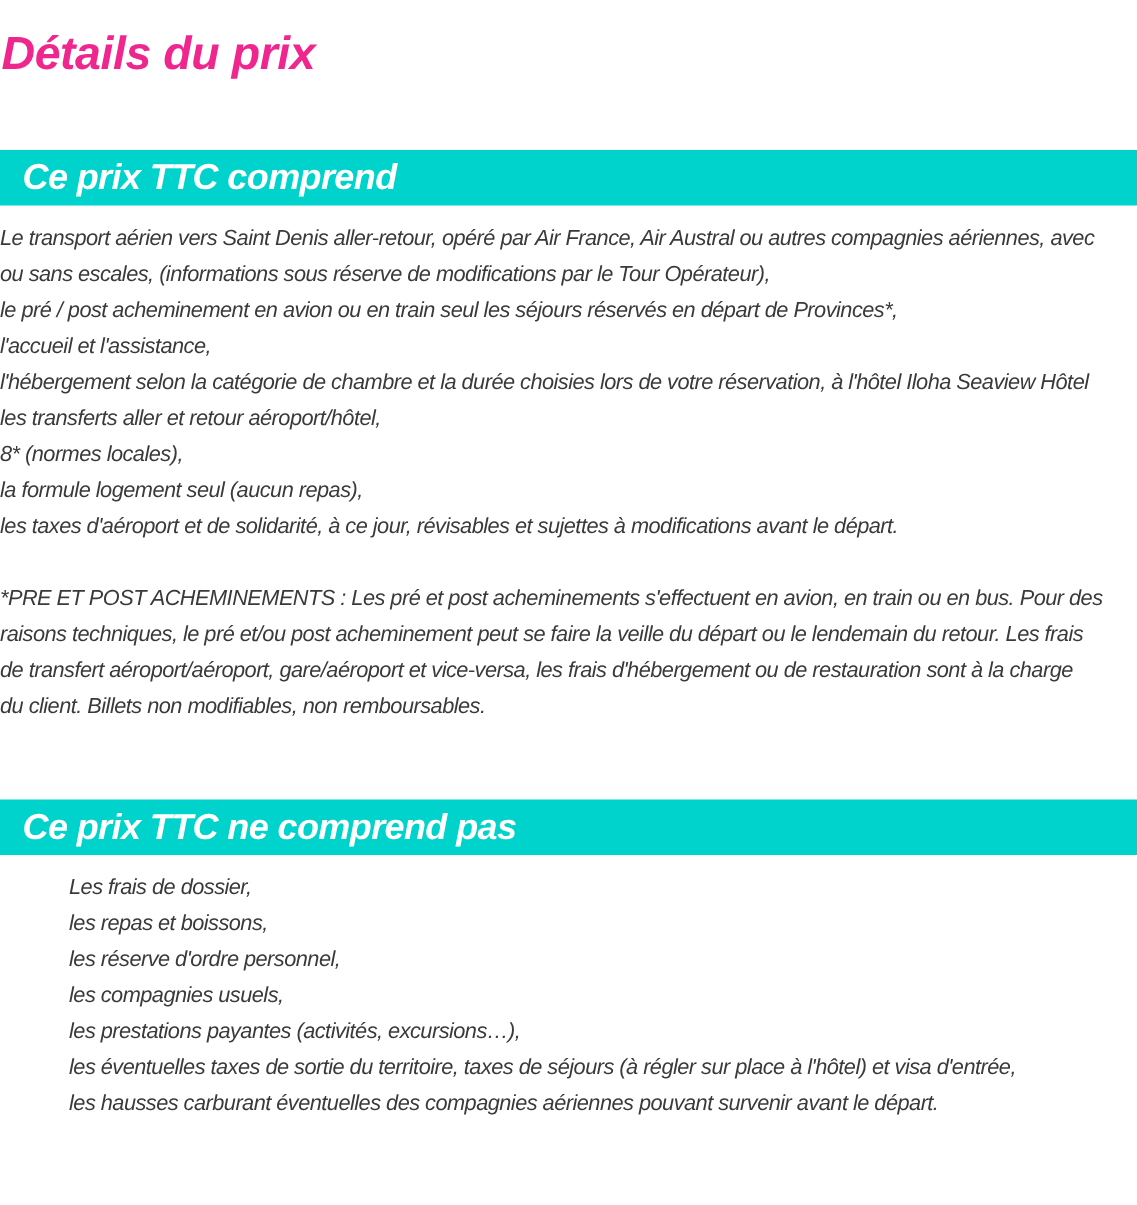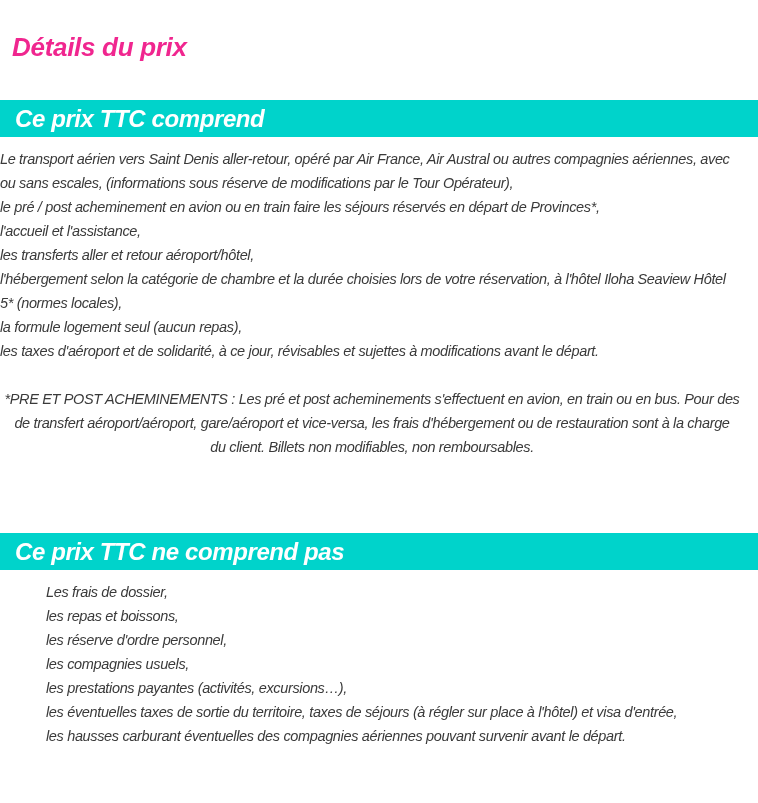--- a/index.html
+++ b/index.html
@@ -12,22 +12,22 @@
       height: 803px;
       overflow: hidden;
       font-family: "Liberation Sans", "DejaVu Sans", sans-serif;
       color: #3a3a3a;
       position: relative;
     }
     .page-title {
       position: absolute;
       left: 0;
       top: 20px;
-      margin: 12px;
-      font-size: 26px;
+      margin: 1px;
+      font-size: 31px;
       font-weight: bold;
       font-style: italic;
       color: #f0268f;
       letter-spacing: -0.3px;
       line-height: 30px;
     }
     .section-header {
       position: absolute;
       left: 0;
       width: 758px;
@@ -56,46 +56,47 @@
       font-style: italic;
       line-height: 24px;
       color: #3a3a3a;
       letter-spacing: -0.35px;
     }
     .text-block .line {
       display: block;
       white-space: nowrap;
     }
     #includes-list { top: 147px; }
-    #includes-note { top: 387px; text-align: center; }
+    #includes-note { top: 387px; }
     #excludes-list { top: 580px; padding-left: 46px; }
   </style>
 </head>
 <body>
 
 <h1 class="page-title">Détails du prix</h1>
 
 <div class="section-header" id="header-includes">
   <h2>Ce prix TTC comprend</h2>
 </div>
 
 <div class="text-block" id="includes-list">
   <span class="line">Le transport aérien vers Saint Denis aller-retour, opéré par Air France, Air Austral ou autres compagnies aériennes, avec</span>
   <span class="line">ou sans escales, (informations sous réserve de modifications par le Tour Opérateur),</span>
-  <span class="line">le pré / post acheminement en avion ou en train faire les séjours réservés en départ de Provinces*,</span>
+  <span class="line">le pré / post acheminement en avion ou en train seul les séjours réservés en départ de Provinces*,</span>
   <span class="line">l'accueil et l'assistance,</span>
+  <span class="line">l'hébergement selon la catégorie de chambre et la durée choisies lors de votre réservation, à l'hôtel Iloha Seaview Hôtel</span>
   <span class="line">les transferts aller et retour aéroport/hôtel,</span>
-  <span class="line">l'hébergement selon la catégorie de chambre et la durée choisies lors de votre réservation, à l'hôtel Iloha Seaview Hôtel</span>
-  <span class="line">5* (normes locales),</span>
+  <span class="line">8* (normes locales),</span>
   <span class="line">la formule logement seul (aucun repas),</span>
   <span class="line">les taxes d'aéroport et de solidarité, à ce jour, révisables et sujettes à modifications avant le départ.</span>
 </div>
 
 <div class="text-block" id="includes-note">
   <span class="line">*PRE ET POST ACHEMINEMENTS : Les pré et post acheminements s'effectuent en avion, en train ou en bus. Pour des</span>
+  <span class="line">raisons techniques, le pré et/ou post acheminement peut se faire la veille du départ ou le lendemain du retour. Les frais</span>
   <span class="line">de transfert aéroport/aéroport, gare/aéroport et vice-versa, les frais d'hébergement ou de restauration sont à la charge</span>
   <span class="line">du client. Billets non modifiables, non remboursables.</span>
 </div>
 
 <div class="section-header" id="header-excludes">
   <h2>Ce prix TTC ne comprend pas</h2>
 </div>
 
 <div class="text-block" id="excludes-list">
   <span class="line">Les frais de dossier,</span>

